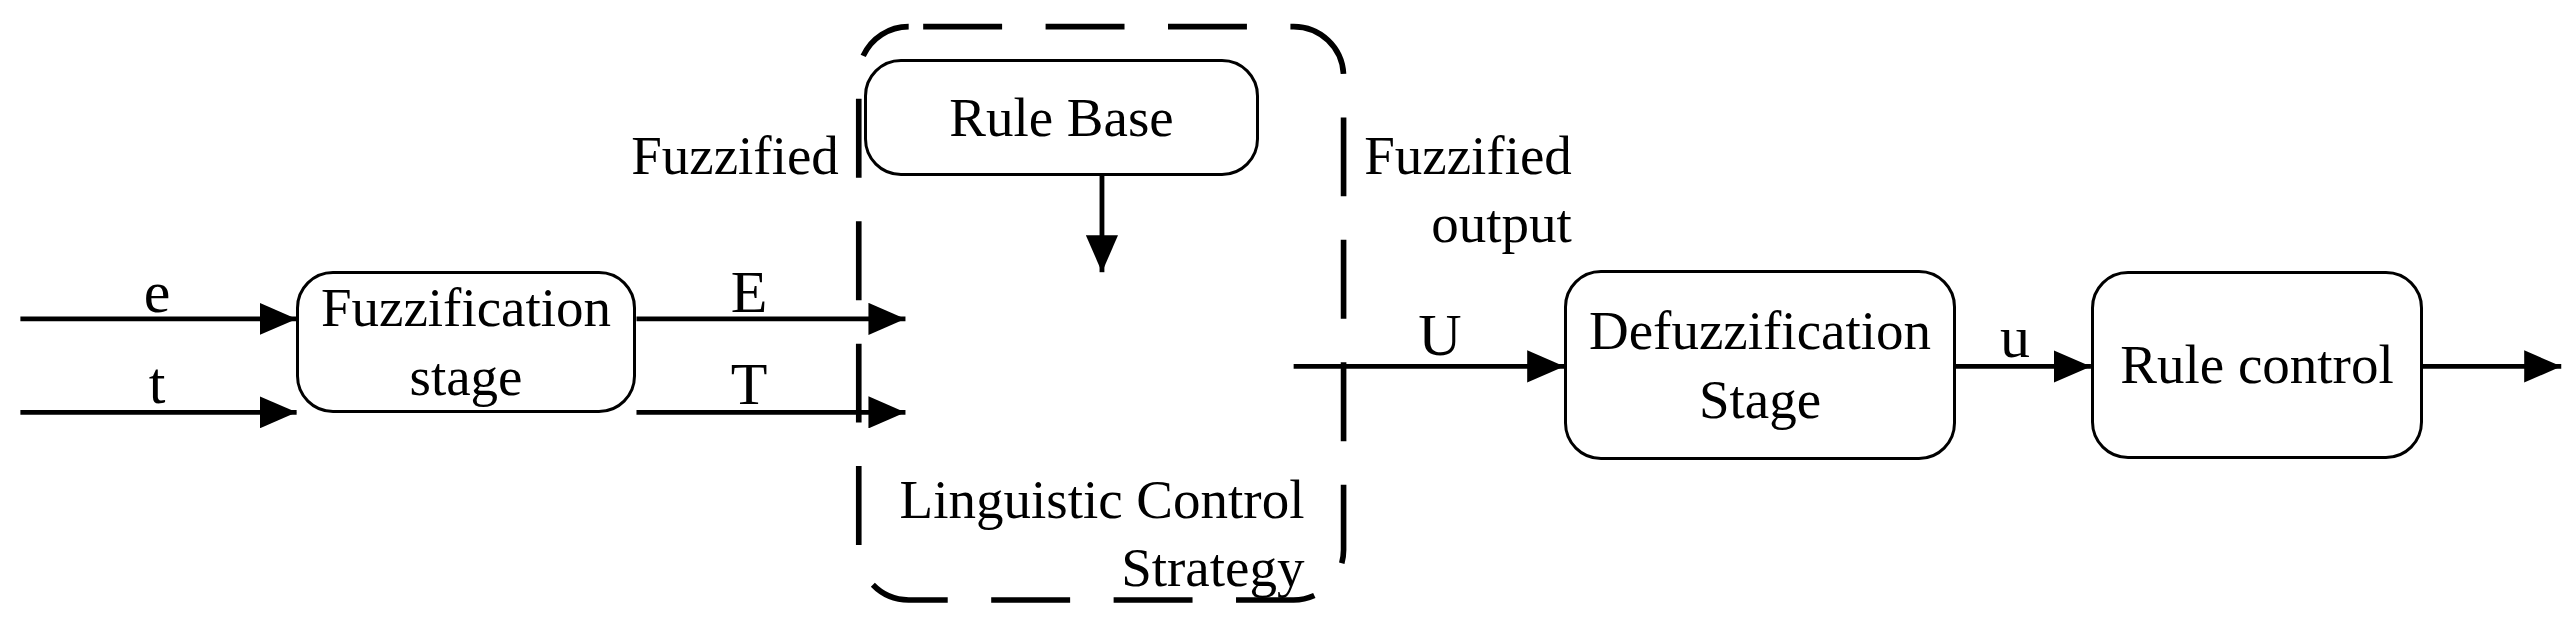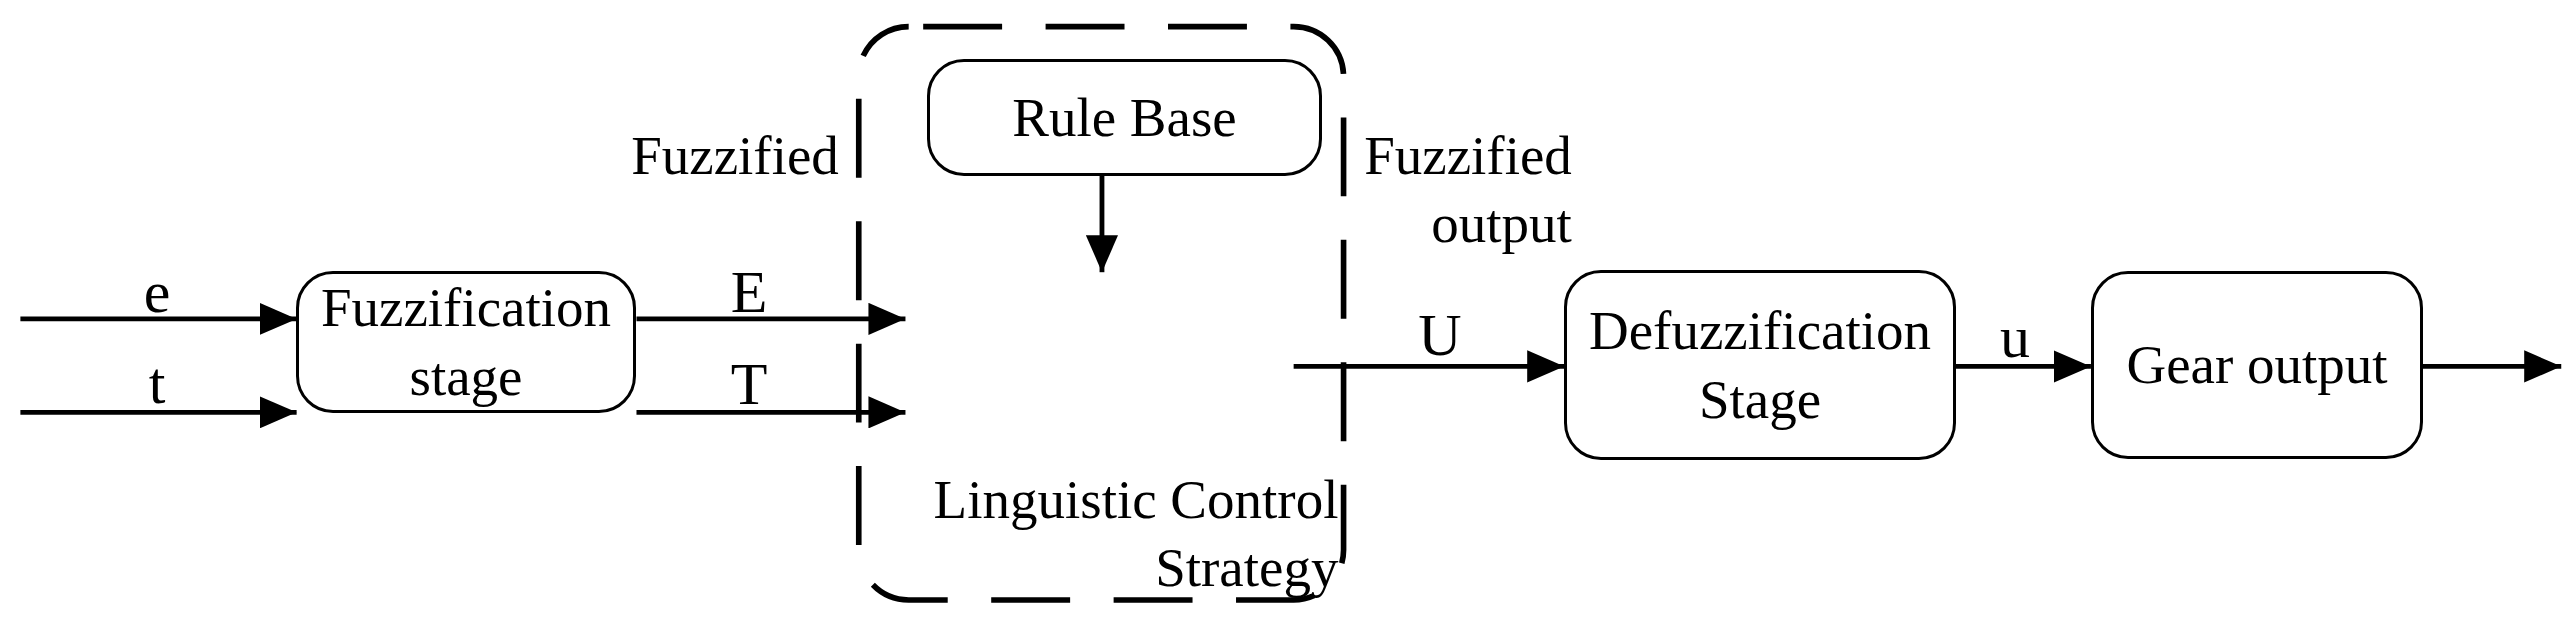--- a/index.html
+++ b/index.html
@@ -31,21 +31,21 @@
     flex-direction: column;
     align-items: center;
     justify-content: center;
     text-align: center;
     font-size: 55px;
     line-height: 1.26;
     z-index: 2;
     white-space: nowrap;
   }
   .box-fuzzification   { left: 296px;  top: 271px; width: 340px; height: 142px; }
-  .box-rule-base       { left: 927px; top: 59px;  width: 395px; height: 117px; }
+  .box-rule-base       { left: 864px; top: 59px;  width: 395px; height: 117px; }
   .box-inference       { left: 905px; top: 272px; width: 390px; height: 187px; }
   .box-defuzzification { left: 1564px; top: 270px; width: 392px; height: 190px; }
   .box-gear-control    { left: 2091px; top: 271px; width: 332px; height: 188px; }
 
   .siglabel {
     position: absolute;
     transform: translateX(-50%);
     font-size: 60px;
     line-height: 1;
     z-index: 3;
@@ -62,21 +62,21 @@
     position: absolute;
     transform: translateX(-50%);
     font-size: 55px;
     line-height: 1.24;
     text-align: right;
     z-index: 3;
     white-space: nowrap;
   }
   .ann-fuzzified-input  { left: 735px;  top: 122px; }
   .ann-fuzzified-output { left: 1468px; top: 122px; }
-  .ann-strategy         { left: 1136px; top: 466px; }
+  .ann-strategy         { left: 1102px; top: 466px; }
 </style>
 </head>
 <body>
 
 <div class="canvas">
 
   <svg class="wires" width="2576" height="633" viewBox="0 0 3198 786" fill="none" stroke="#000000">
     <defs>
       <marker id="ah" markerUnits="userSpaceOnUse" markerWidth="46" markerHeight="40" refX="46" refY="20" orient="auto">
         <path d="M0,0 L46,20 L0,40 Z" fill="#000000" stroke="none"></path>
@@ -109,21 +109,21 @@
     <span>Rule Base</span>
   </div>
 
 
   <div class="box box-defuzzification">
     <span>Defuzzification</span>
     <span>Stage</span>
   </div>
 
   <div class="box box-gear-control">
-    <span>Gear output</span>
+    <span>Rule control</span>
   </div>
 
   <div class="siglabel lbl-e">e</div>
   <div class="siglabel lbl-t">t</div>
   <div class="siglabel lbl-E">E</div>
   <div class="siglabel lbl-T">T</div>
   <div class="siglabel lbl-U">U</div>
   <div class="siglabel lbl-u">u</div>
 
   <div class="annotation ann-fuzzified-input">

